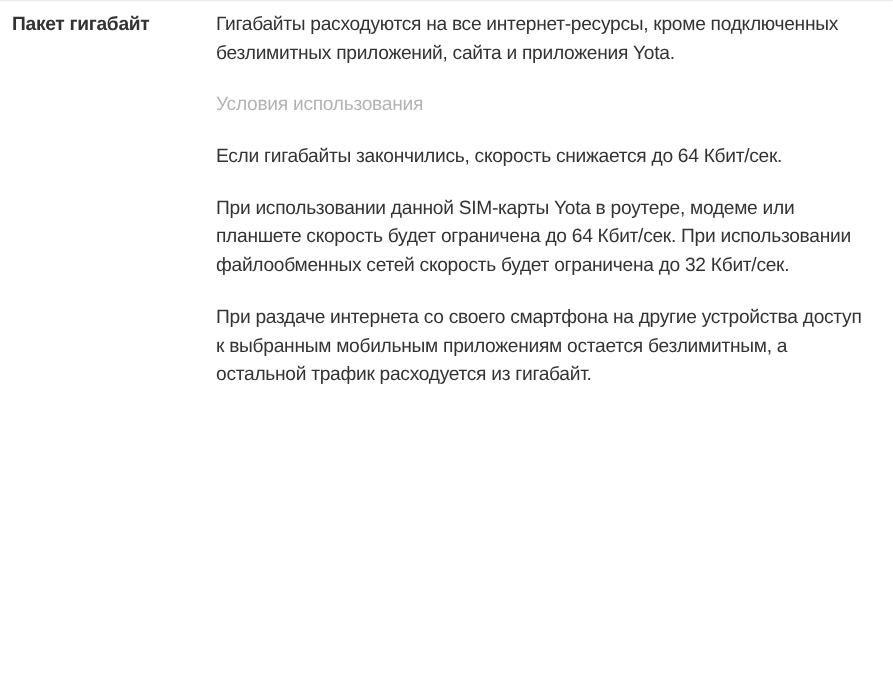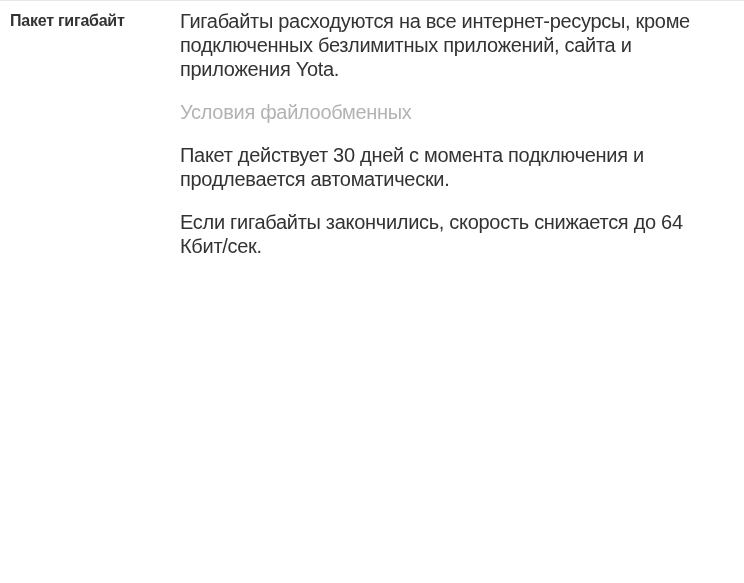--- a/index.html
+++ b/index.html
@@ -34,21 +34,21 @@
     font-weight:bold;
     color:var(--text-color);
     line-height:24px;
     letter-spacing:-0.015em;
   }
   .content-col{
     flex:1 1 auto;
     max-width:540px;
   }
   .content-col p{
-    font-size:20px;
+    font-size:16px;
     color:var(--text-color);
     line-height:24px;
     letter-spacing:-0.015em;
     margin:0 0 19px 0;
   }
   .content-col p.muted{
     color:var(--muted-color);
   }
 </style>
 </head>
@@ -58,24 +58,25 @@
   <div class="row">
 
     <div class="label-col">
       <div class="row-label">Пакет гигабайт</div>
     </div>
 
     <div class="content-col">
       <p>Гигабайты расходуются на все интернет-ресурсы, кроме подключенных безлимитных приложений, сайта и приложения Yota.</p>
 
 
-      <p class="muted">Условия файлообменных</p>
+      <p class="muted">Условия использования</p>
 
-      <p>Пакет действует 30 дней с момента подключения и продлевается автоматически.</p>
 
       <p>Если гигабайты закончились, скорость снижается до 64 Кбит/сек.</p>
 
 
+      <p>При использовании данной SIM-карты Yota в роутере, модеме или планшете скорость будет ограничена до 64 Кбит/сек. При использовании файлообменных сетей скорость будет ограничена до 32 Кбит/сек.</p>
 
+      <p>При раздаче интернета со своего смартфона на другие устройства доступ к выбранным мобильным приложениям остается безлимитным, а остальной трафик расходуется из гигабайт.</p>
     </div>
 
   </div>
 </div>
 
 </body></html>

